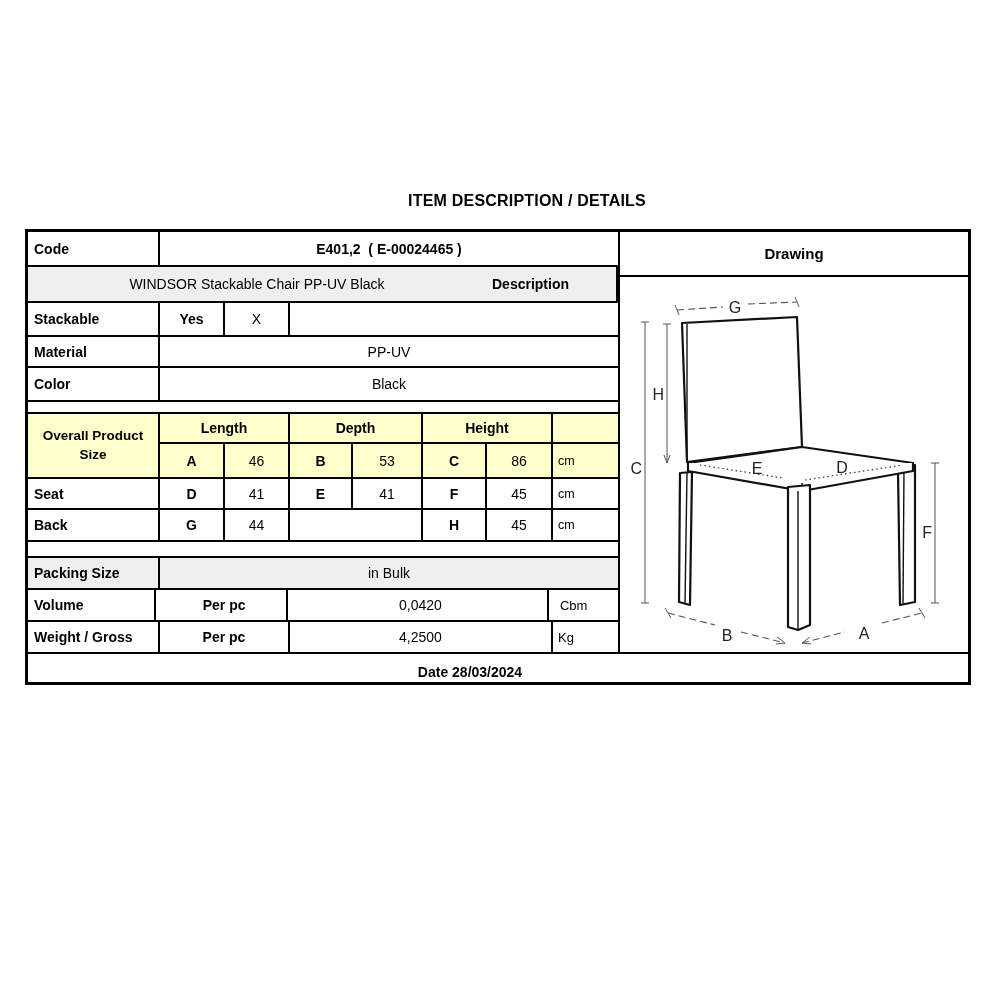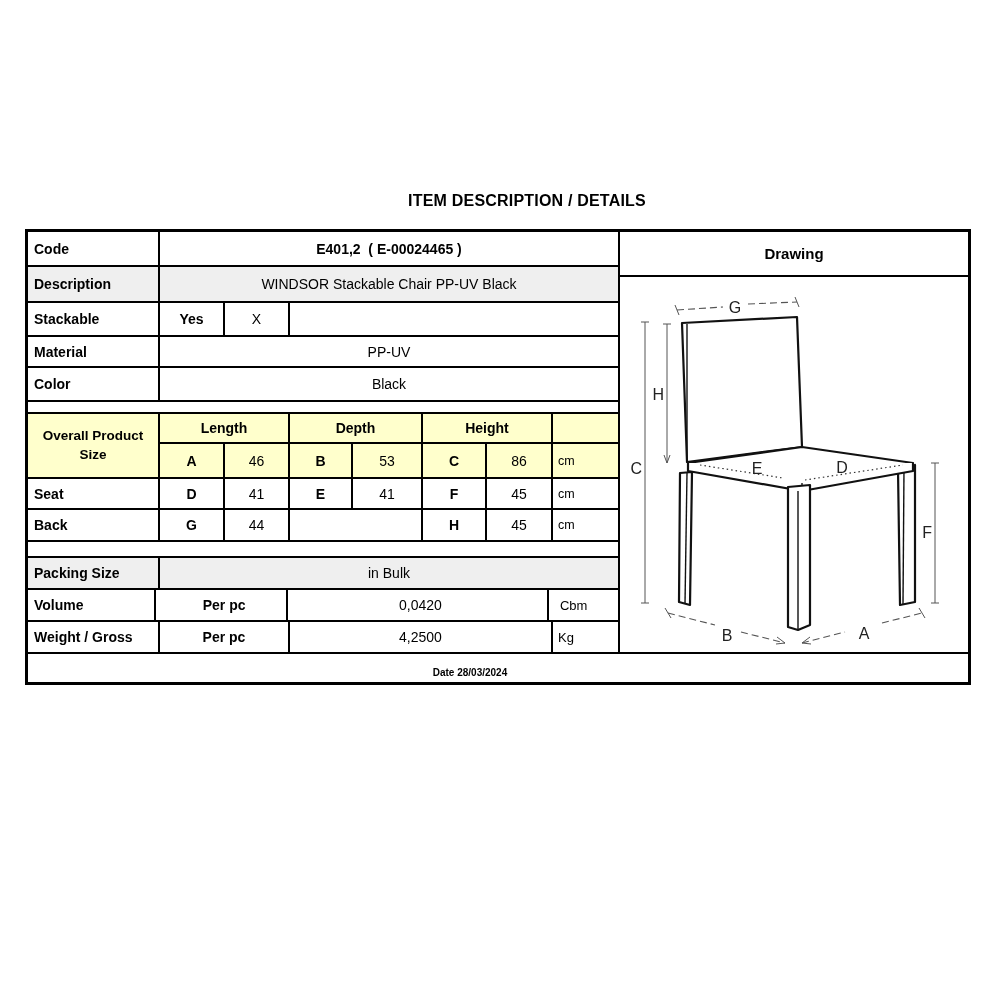--- a/index.html
+++ b/index.html
@@ -28,21 +28,21 @@
   .w65{width:65px;} .w63{width:63px;} .w70{width:70px;} .w64{width:64px;} .w66{width:66px;}
   .w130{width:130px;} .w133{width:133px;} .w263{width:263px;} .w328{width:328px;} .w458{width:458px;}
 
   #size-label{position:absolute;left:0;top:0;width:132px;height:65px;box-sizing:border-box;
     border-right:2px solid #000;border-bottom:2px solid #000;display:flex;align-items:center;
     justify-content:center;text-align:center;font-weight:bold;font-size:13.5px;line-height:1.35;
     background:#FFFFCC;padding:0 8px;}
 
   #date-row{position:absolute;left:0;top:422px;width:940px;height:36px;box-sizing:border-box;
     display:flex;align-items:center;justify-content:center;padding-right:56px;
-    font-size:10px;font-weight:bold;}
+    font-size:14px;font-weight:bold;}
 
   #drawing-panel{position:absolute;left:590px;top:0;width:350px;height:422px;box-sizing:border-box;
     border-left:2px solid #000;border-bottom:2px solid #000;background:#fff;}
   #drawing-header{height:45px;box-sizing:border-box;border-bottom:2px solid #000;
     display:flex;align-items:center;justify-content:center;font-weight:bold;font-size:15px;}
   #chair-svg{display:block;}
   .dim{stroke:#555;stroke-width:1;fill:none;}
   .dimdash{stroke:#555;stroke-width:1.1;fill:none;stroke-dasharray:7 4;}
   .dimdot{stroke:#333;stroke-width:1.2;fill:none;stroke-dasharray:1.5 3;}
   .chair{stroke:#111;stroke-width:2.2;fill:#fff;stroke-linejoin:round;}
@@ -57,22 +57,22 @@
   <div class="doc-title">ITEM DESCRIPTION / DETAILS</div>
 
   <div id="sheet">
 
     <div class="sec" style="top:0;height:170px;">
       <div class="row" style="height:35px;">
         <div class="cell label w-label">Code</div>
         <div class="cell w458 b last">E401,2  ( E-00024465 )</div>
       </div>
       <div class="row" style="height:36px;">
+        <div class="cell w458 gray last">WINDSOR Stackable Chair PP-UV Black</div>
         <div class="cell label w-label gray">Description</div>
-        <div class="cell w458 gray last">WINDSOR Stackable Chair PP-UV Black</div>
       </div>
       <div class="row" style="height:34px;">
         <div class="cell label w-label">Stackable</div>
         <div class="cell w65 b">Yes</div>
         <div class="cell w65">X</div>
         <div class="cell w328 last"></div>
       </div>
       <div class="row" style="height:31px;">
         <div class="cell label w-label">Material</div>
         <div class="cell w458 last">PP-UV</div>

